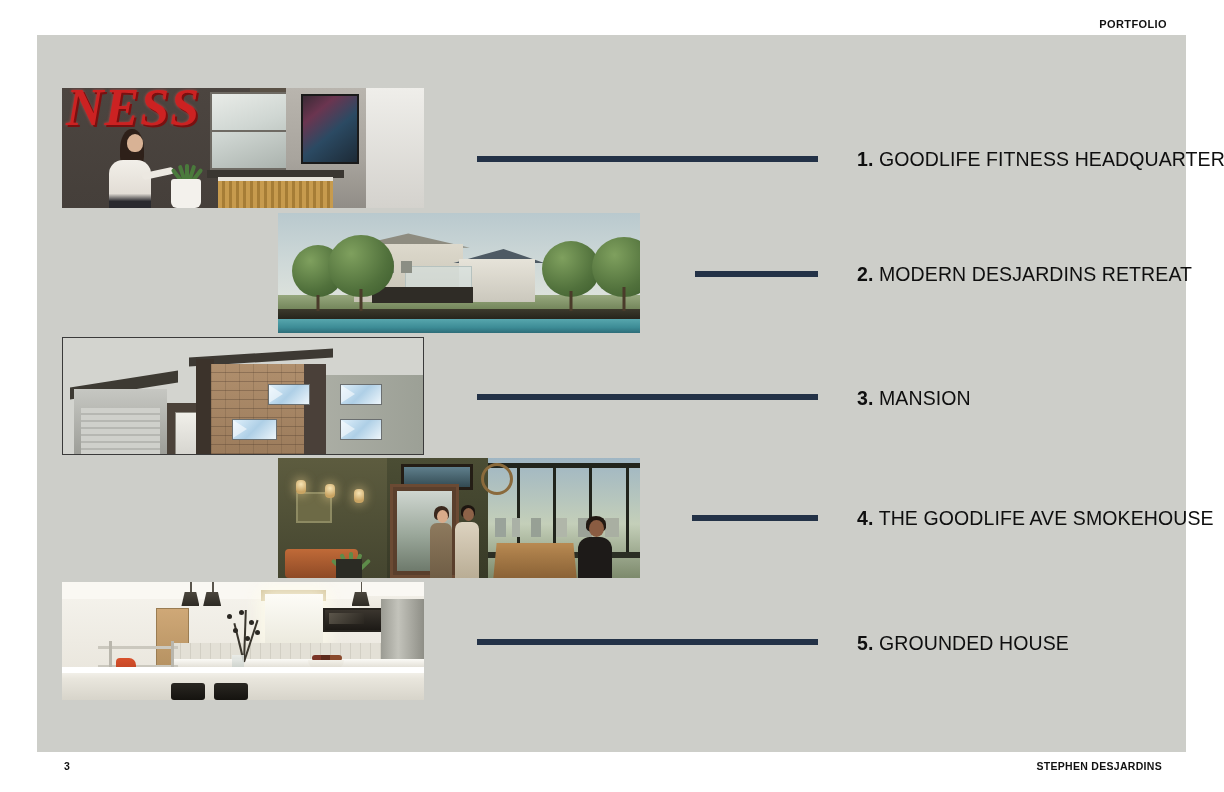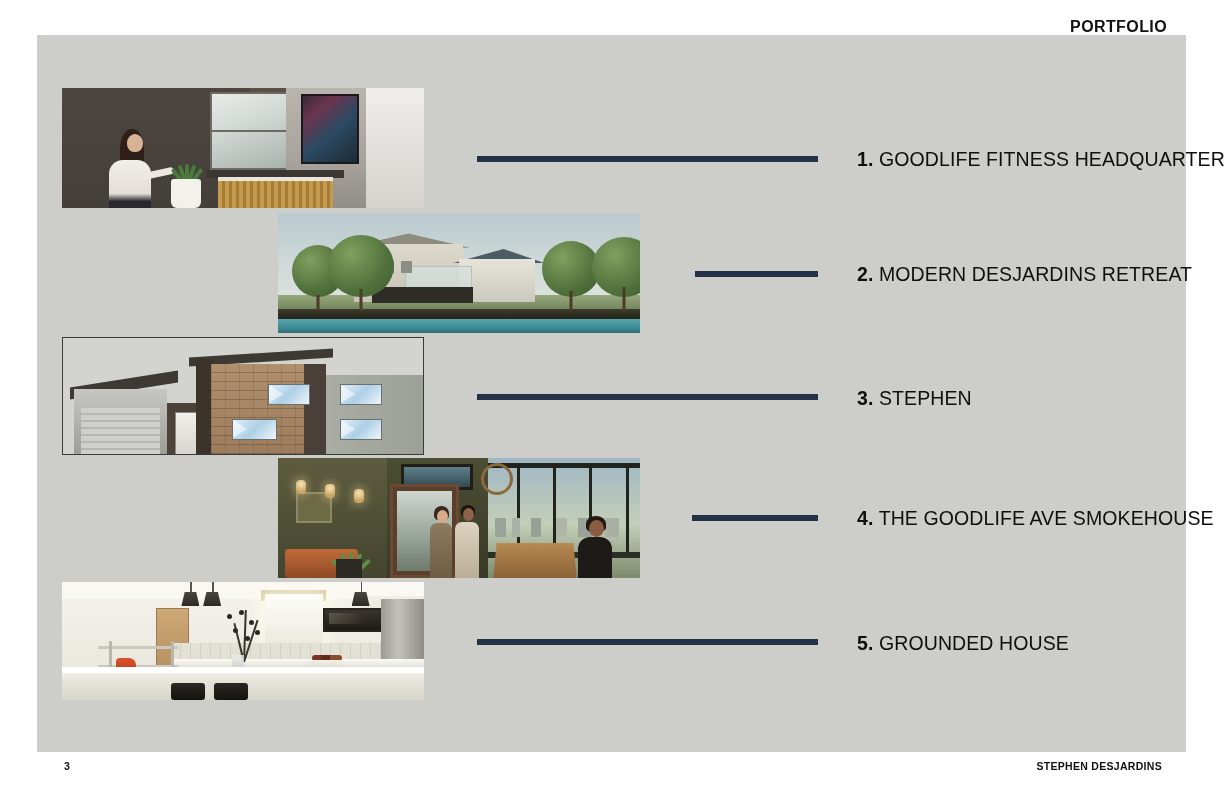--- a/index.html
+++ b/index.html
@@ -14,21 +14,21 @@
     overflow: hidden;
     font-family: "Liberation Sans", sans-serif;
     background: #ffffff;
   }
 
   
   .header-label {
     position: absolute;
     top: 18px;
     right: 57px;
-    font-size: 16px;
+    font-size: 11px;
     font-weight: bold;
     letter-spacing: 0.4px;
     color: #111111;
     white-space: nowrap;
   }
 
   
   .panel {
     position: absolute;
     left: 37px;
@@ -501,20 +501,21 @@
 
 <div class="panel"></div>
 
 <div class="thumb t1">
   <div class="thumb-inner">
     <div class="wall"></div>
     <div class="window"></div>
     <div class="rightwall"></div>
     <div class="farwall"></div>
     <div class="art"></div>
+    <div class="signtext">NESS</div>
     <div class="counter"></div>
     <div class="desk"></div>
     <div class="person-hair"></div>
     <div class="person-head"></div>
     <div class="person-body"></div>
     <div class="person-arm"></div>
     <div class="plant">
       <i style="transform:rotate(-38deg)"></i>
         <i style="transform:rotate(-18deg)"></i>
       <i style="transform:rotate(0deg)"></i>
@@ -584,21 +585,21 @@
     <div class="darkcol2"></div>
     <div class="w" style="left:57%; top:40%; width:11%; height:16%;"></div>
     <div class="w" style="left:77%; top:40%; width:11%; height:16%;"></div>
     <div class="w" style="left:47%; top:70%; width:12%; height:16%;"></div>
     <div class="w" style="left:77%; top:70%; width:11%; height:16%;"></div>
   </div>
 </div>
 <div class="connector" style="left:477px; top:394px; width:341px;"></div>
 <div class="label" style="left:857px; top:387px;">
   <span class="num">3.</span>
-  <span class="ttl">STEPHEN</span>
+  <span class="ttl">MANSION</span>
 </div>
 
 <div class="thumb t4">
   <div class="thumb-inner">
     <div class="leftwall"></div>
     <div class="midwall"></div>
     <div class="windowwall"></div>
     <div class="winhead"></div>
     <div class="mullion" style="left:66%;"></div>
     <div class="mullion" style="left:76%;"></div>

